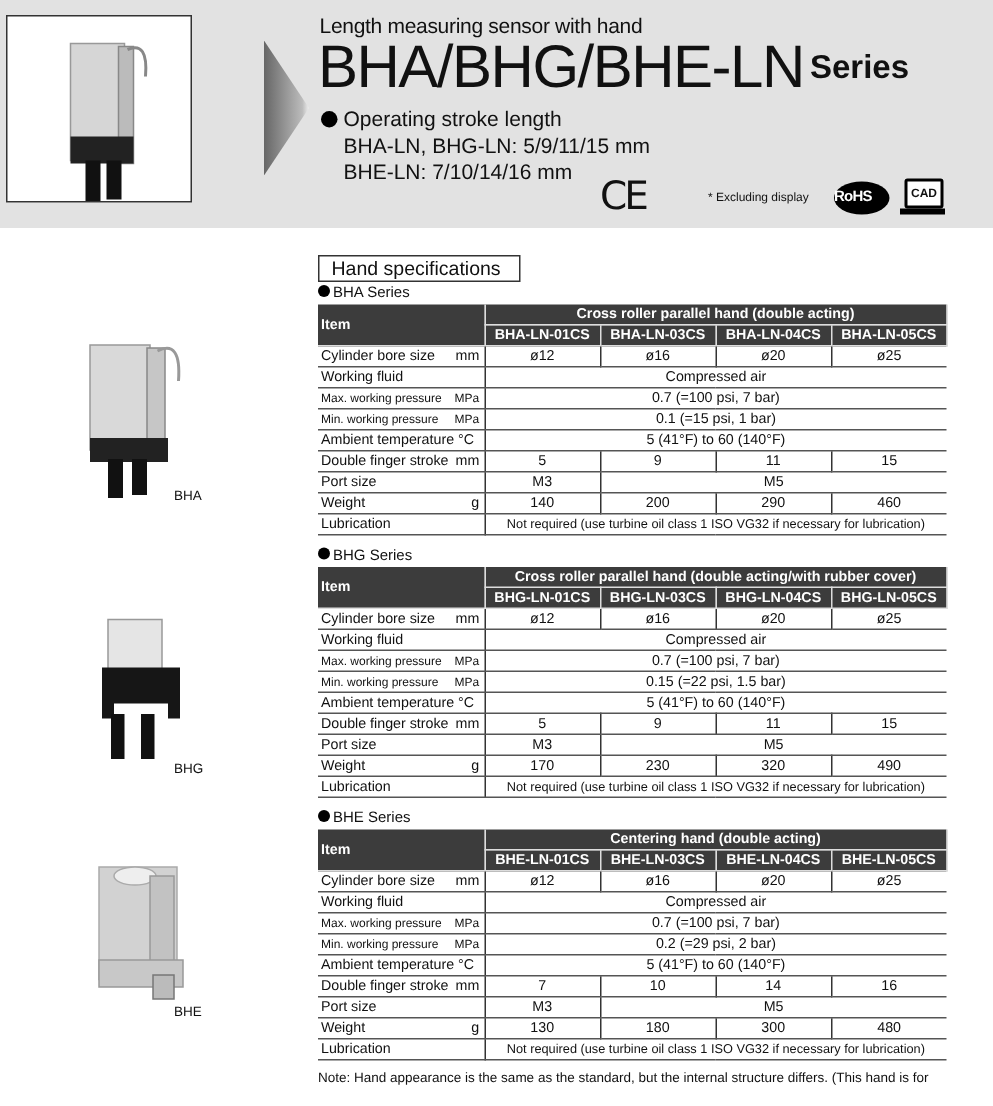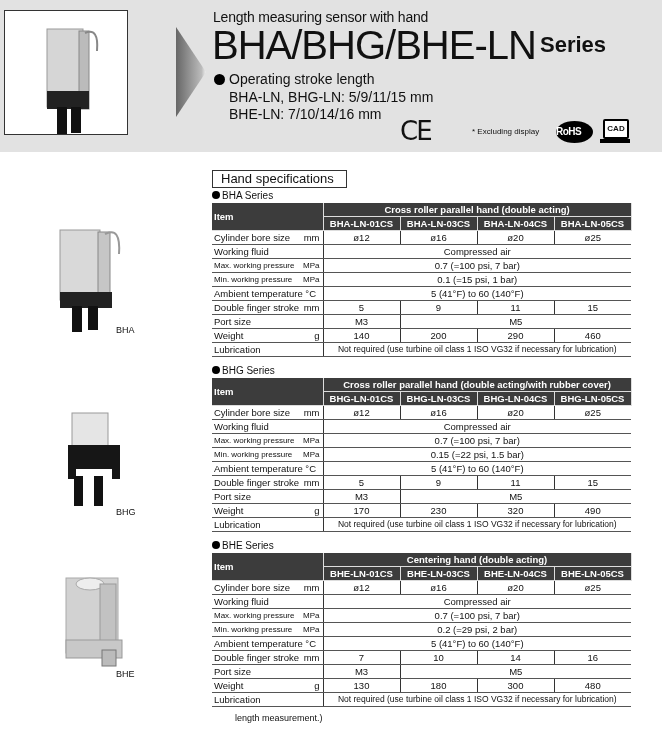--- a/index.html
+++ b/index.html
@@ -302,14 +302,14 @@
         <td class="v">480</td>
       </tr>
   <tr>
         <td class="lbl">Lubrication</td>
         <td class="v" colspan="4" style="font-size:8.5px">Not required (use turbine oil class 1 ISO VG32 if necessary for lubrication)</td>
       </tr>
 </tbody>
   </table>
 
 <div class="note">
-  <span class="cont">length measurement.)</span>
+  <span>Note: Hand appearance is the same as the standard, but the internal structure differs. (This hand is for</span>
 </div>
 
 </body></html>

